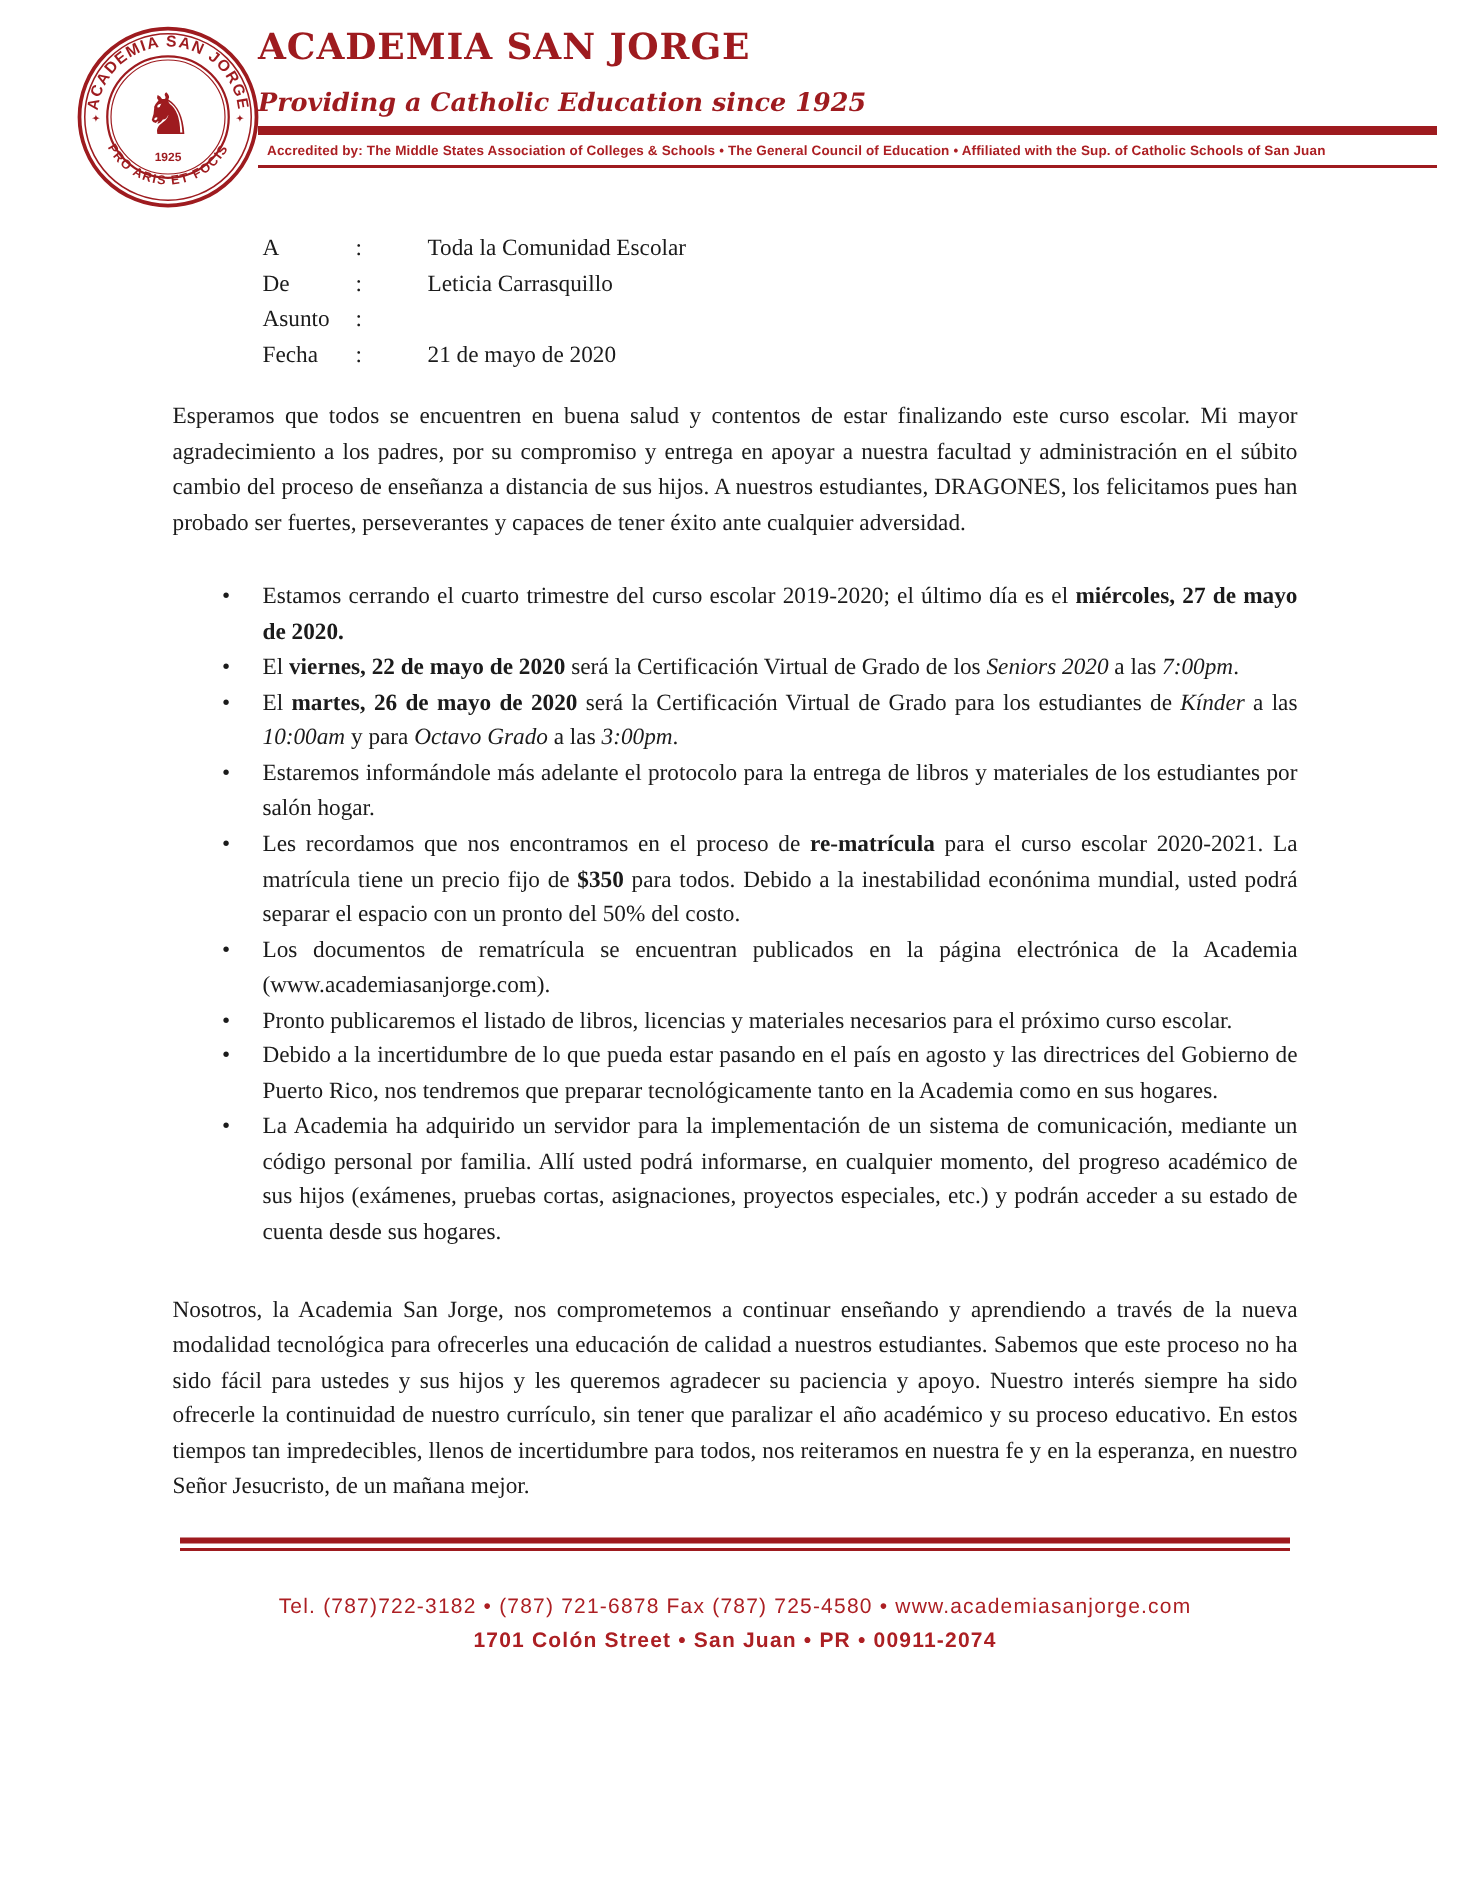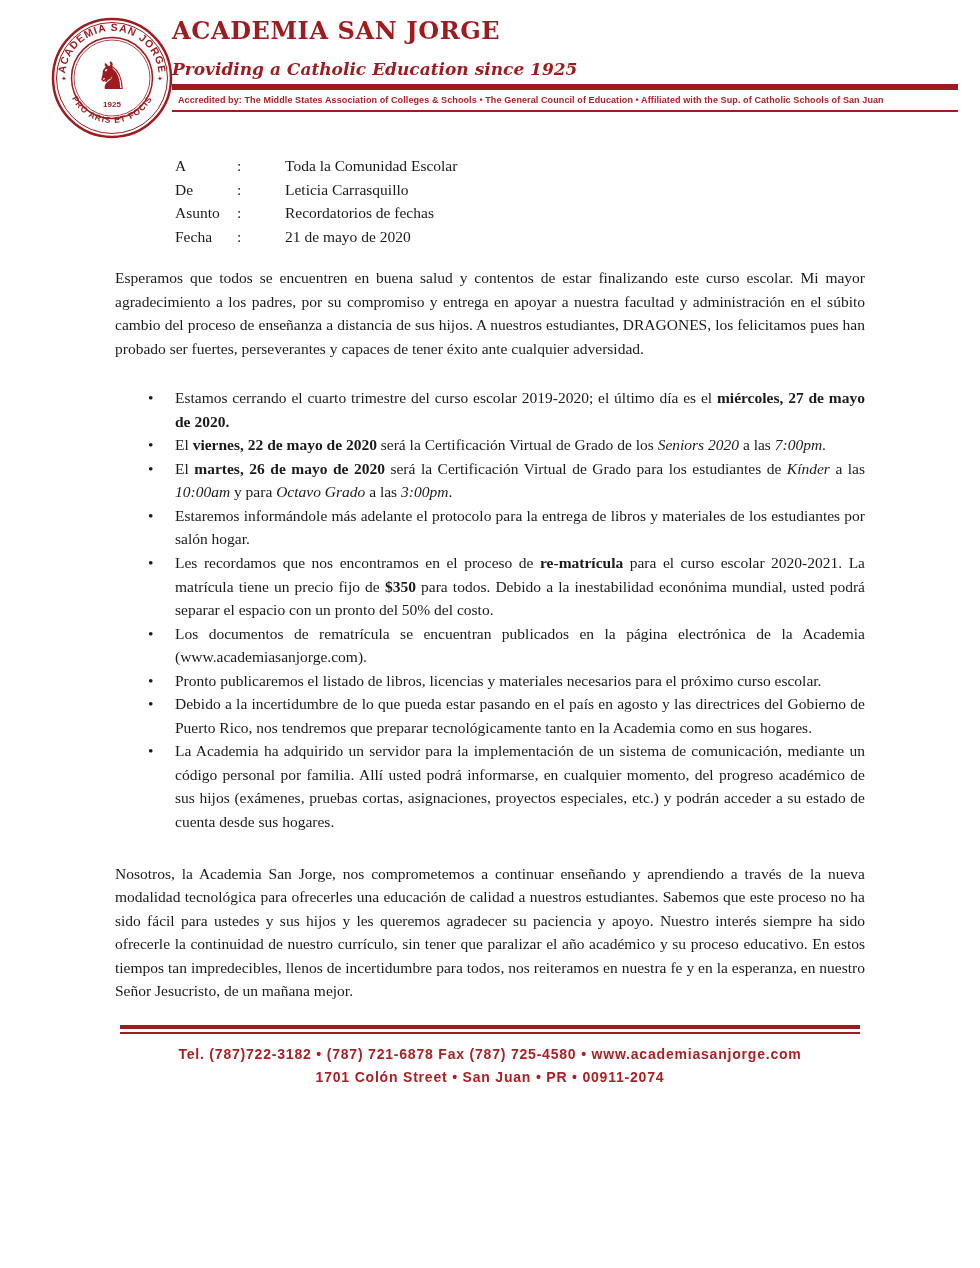--- a/index.html
+++ b/index.html
@@ -37,22 +37,22 @@
   .bullets li { position:relative; padding-left:27px; }
   .bullets li::before { content:"\2022"; position:absolute; left:0; top:0; }
   .closing { margin-top:28px; }
   .b { font-weight:bold; }
   .i { font-style:italic;margin-top:11px; }
   
   .page-footer { margin-top:22px; padding:0 120px; text-align:center; }
   .footer-bar-thick { height:4px; background:var(--accent, #9e1b1f); }
   .footer-bar-thin { height:2px; background:var(--accent, #9e1b1f); margin-top:3px; }
   .footer-tel {
-    font-family:"Liberation Sans", sans-serif; font-weight:bold; font-size:14px;
-    letter-spacing:0.8px; color:var(--accent_bright, #ac1f23); margin-top:12px; white-space:nowrap;
+    font-family:"Liberation Sans", sans-serif; font-weight:normal; font-size:14px;
+    letter-spacing:0.8px; color:var(--accent_bright, #ac1f23); margin-top:28px; white-space:nowrap;
   }
   .footer-address {
     font-family:"Liberation Sans", sans-serif; font-weight:bold; font-size:14px;
     letter-spacing:0.8px; color:var(--accent_bright, #ac1f23); margin-top:7px;
   }
 </style>
 </head>
 <body>
 
 <div class="page">
@@ -94,21 +94,20 @@
       <span>Toda la Comunidad Escolar</span>
     </div>
     <div class="memo-row">
       <span>De</span>
       <span>:</span>
       <span>Leticia Carrasquillo</span>
     </div>
     <div class="memo-row">
       <span>Asunto</span>
       <span>:</span>
-      <span>Recordatorios de fechas</span>
     </div>
     <div class="memo-row">
       <span>Fecha</span>
       <span>:</span>
       <span>21 de mayo de 2020</span>
     </div>
   </section>
 
   <main class="body-text">
     <p class="intro"><span>Esperamos que todos se encuentren en buena salud y contentos de estar finalizando este curso escolar. Mi mayor agradecimiento a los padres, por su compromiso y entrega en apoyar a nuestra facultad y administración en el súbito cambio del proceso de enseñanza a distancia de sus hijos. A nuestros estudiantes, DRAGONES, los felicitamos pues han probado ser fuertes, perseverantes y capaces de tener éxito ante cualquier adversidad.</span></p>

